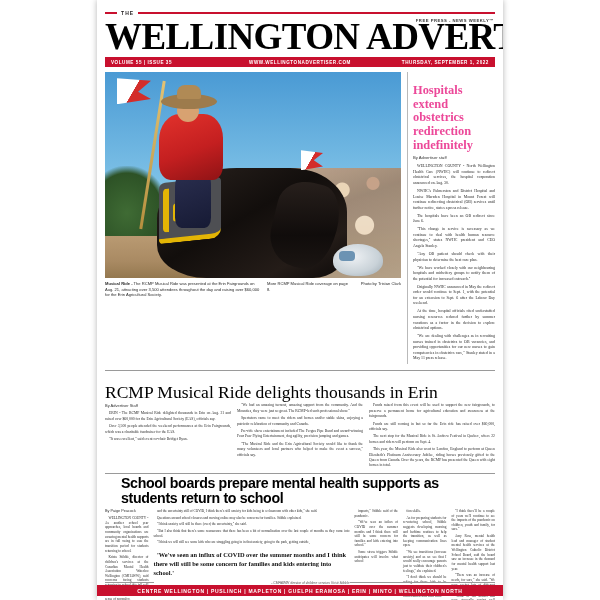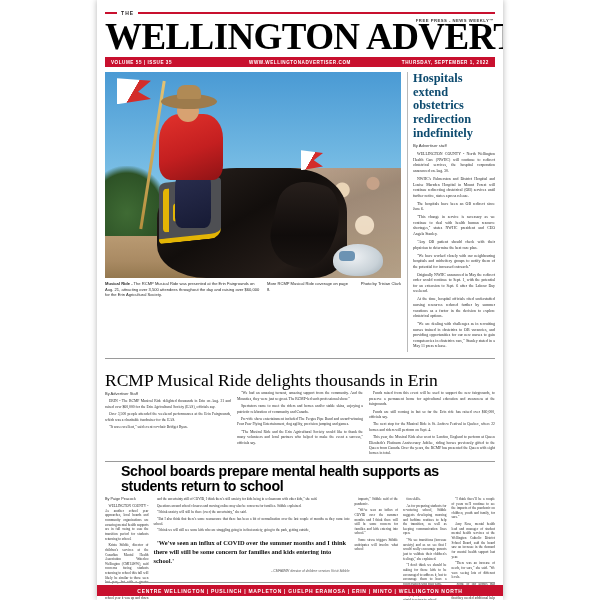--- a/index.html
+++ b/index.html
@@ -230,22 +230,22 @@
   .photo-caption .cap-main b { font-weight: 700; }
   .photo-caption .cap-jump { width: 82px; }
   .photo-caption .cap-credit { width: 46px; text-align: right; }
 
   
   .side-kicker {
     font-family: "Liberation Serif", serif;
     font-size: 12.4px;
     line-height: 1.1;
     font-weight: 700;
-    color: #0c4a6e;
-    margin: 0 0 3px 0;
+    color: #ec4899;
+    margin: 12px 0 3px 0;
   }
   .side-byline {
     font-family: "Liberation Sans", sans-serif;
     font-size: 4.2px;
     color: #333;
     margin-bottom: 4px;
   }
   .side-body {
     column-count: 1;
     font-size: 3.9px;

